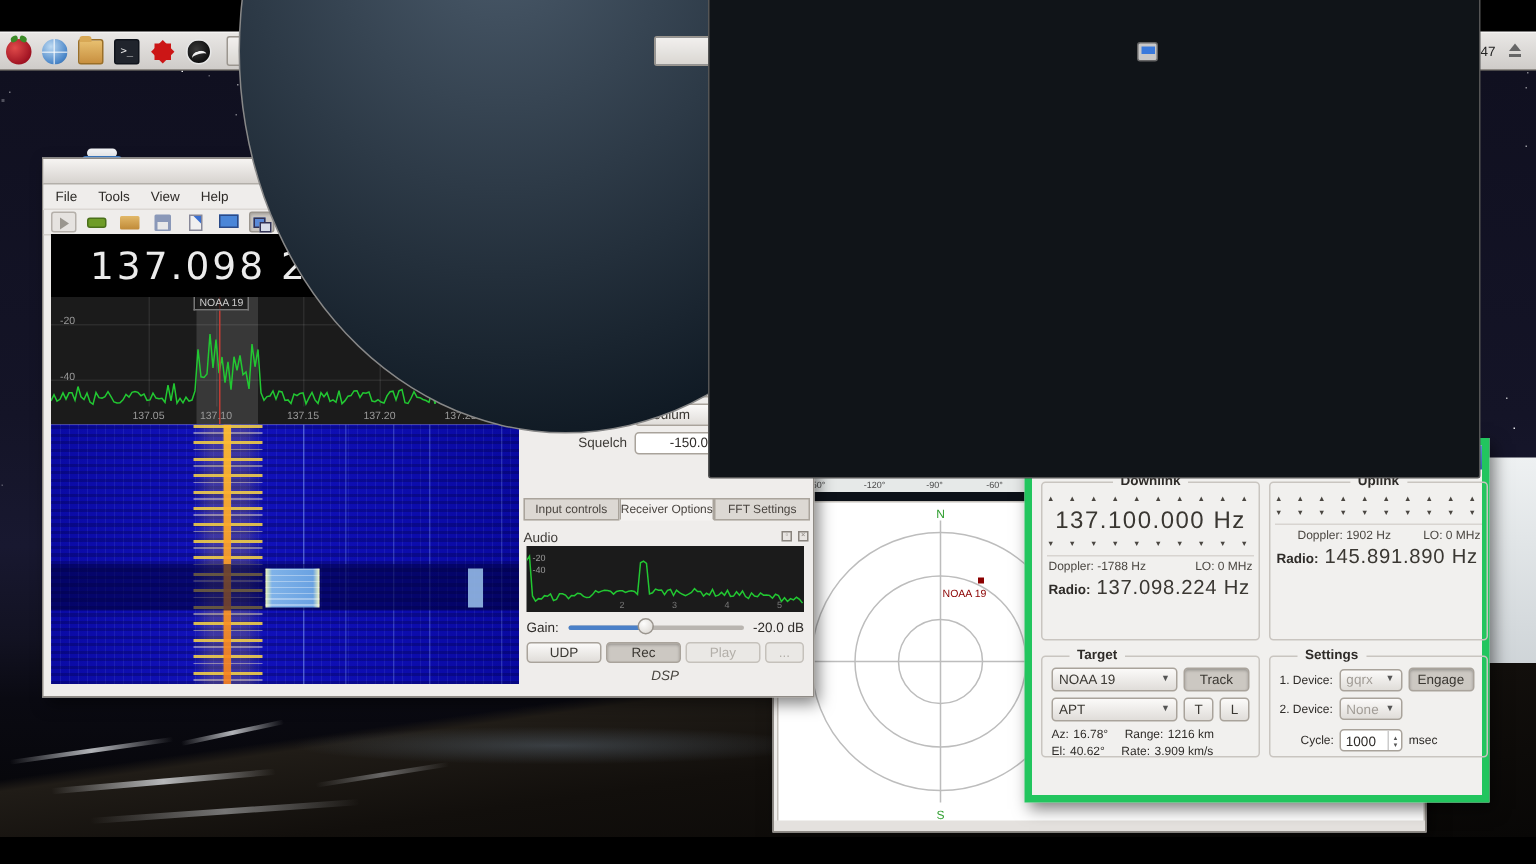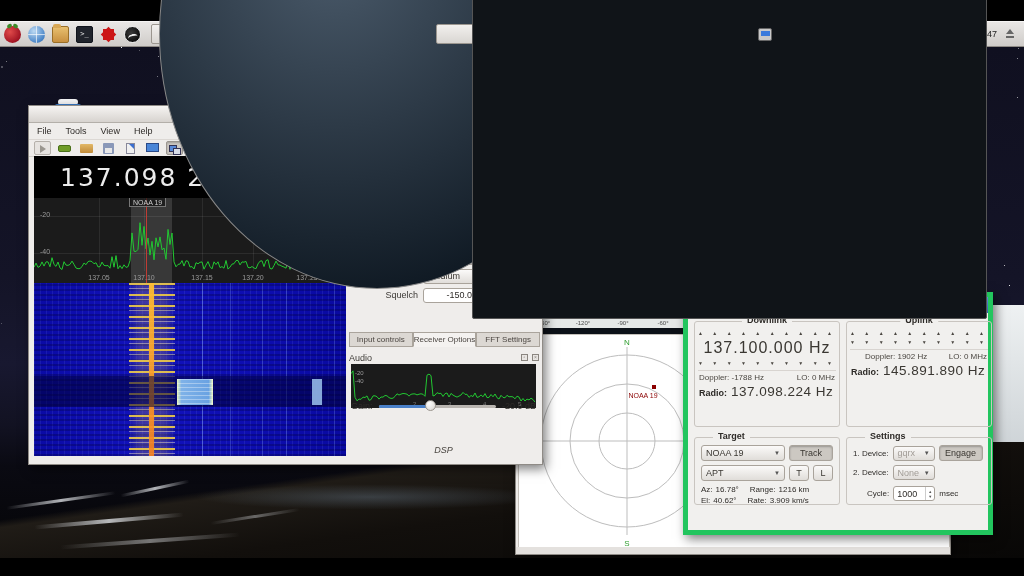--- a/index.html
+++ b/index.html
@@ -150,21 +150,21 @@
   .lcd .val{font-family:"DejaVu Sans",sans-serif;font-size:15px;color:#f0f0f0;letter-spacing:2px;}
   .lcd .unit{font-size:9px;color:#9a9a9a;margin-left:8px;}
   .rrow{display:flex;align-items:center;height:18px;margin-top:1px;}
   .rrow .rlab{width:74px;text-align:right;padding-right:5px;color:#3d3a36;flex:none;}
   .rtabs{position:absolute;left:0;top:176px;display:flex;width:191px;}
   .rtab{flex:1;height:15px;line-height:14px;text-align:center;font-size:8px;background:#dcd8d3;border:1px solid #aaa49c;color:#4a4540;}
   .rtab.on{background:#f4f2f0;border-bottom-color:#f4f2f0;}
   .audiospec{position:absolute;left:2px;top:12px;width:185px;height:44px;background:#1b1b1b;overflow:hidden;}
   .audiospec .ylab{position:absolute;left:4px;font-size:6px;color:#9a9a9a;}
   .audiospec .xl{position:absolute;bottom:1px;font-size:6px;color:#777;}
-  .gainrow{position:absolute;left:2px;top:48px;width:185px;display:flex;align-items:center;font-size:9px;}
+  .gainrow{position:absolute;left:2px;top:60px;width:185px;display:flex;align-items:center;font-size:9px;}
   .slider{position:relative;flex:1;height:12px;margin:0 6px;}
   .slider .track{position:absolute;left:0;right:0;top:5px;height:3px;background:#b9b5b0;border-radius:2px;}
   .slider .fill{position:absolute;left:0;width:44%;top:5px;height:3px;background:#4a80c8;border-radius:2px;}
   .slider .knob{position:absolute;left:40%;top:0px;width:11px;height:11px;background:radial-gradient(circle at 35% 30%,#fdfdfc,#d8d4cf);border:1px solid #9a958e;border-radius:50%;}
   .audiobtns{position:absolute;left:2px;top:76px;width:185px;display:flex;gap:3px;}
   .dsp{position:absolute;left:0;top:93px;width:189px;text-align:center;font-size:9px;color:#4a4641;font-style:italic;}
 
   
   .gpredict{left:515px;top:45px;width:436px;height:510px;}
   .gtabs{display:flex;align-items:flex-end;height:18px;padding-left:3px;border-bottom:1px solid #b3afa9;background:#e4e1de;}
@@ -629,20 +629,26 @@
         </div>
         <div class="gainrow">
           <span>Gain:</span>
           <div class="slider">
             <div class="track"></div>
               <div class="fill"></div>
               <div class="knob"></div>
           </div>
           <span>-20.0 dB</span>
         </div>
+        <div class="audiobtns">
+          <div class="btn" style="flex:1;height:14px;">UDP</div>
+          <div class="btn pressed" style="flex:1;height:14px;">Rec</div>
+          <div class="btn disabled" style="flex:1;height:14px;">Play</div>
+          <div class="btn disabled" style="width:26px;height:14px;">...</div>
+        </div>
         <div class="dsp">DSP</div>
       </div>
     </div>
   </div>
 
   <div class="win radio" style="z-index:30;">
     <div class="tbar-blue">
       <span>Gpredict Radio Control: WXSAT</span>
       <div class="wctl">
         <span>–</span>

